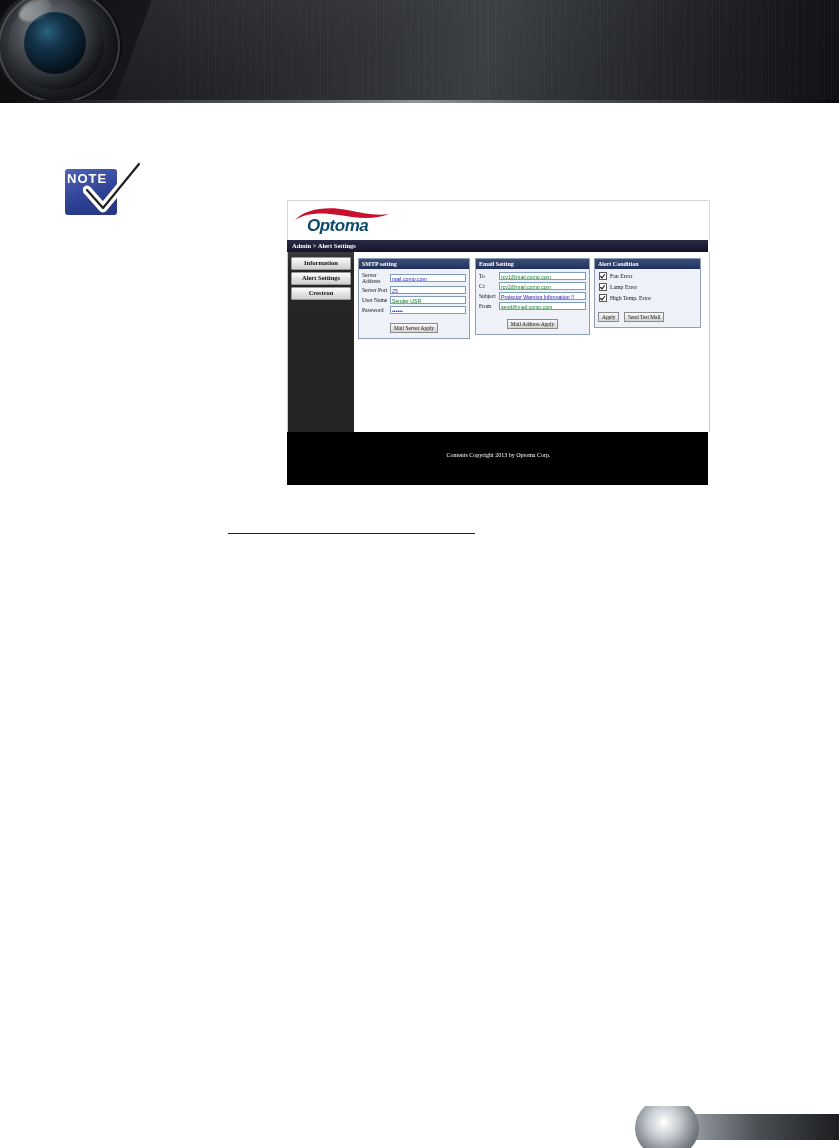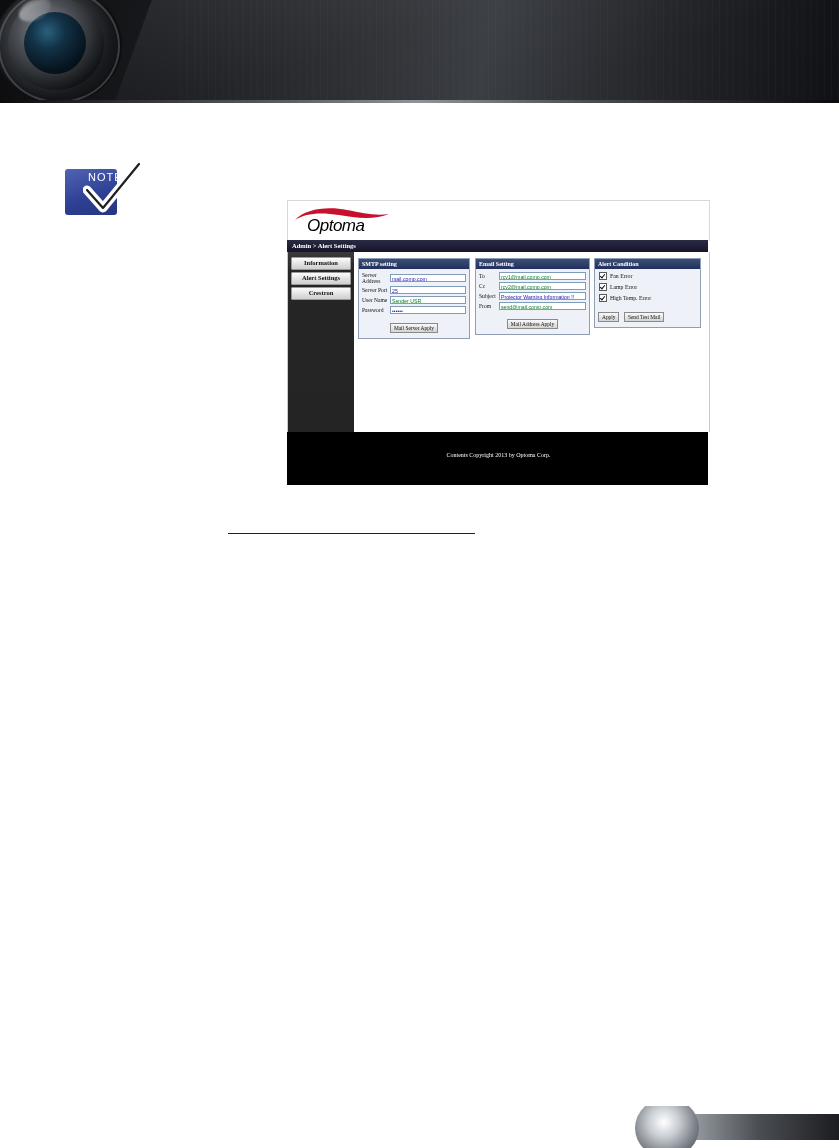--- a/index.html
+++ b/index.html
@@ -97,24 +97,24 @@
   .note-badge {
     position: absolute;
     left: 0; top: 9px;
     width: 52px; height: 46px;
     background: #3a4fa0;
     background: linear-gradient(160deg, #5063b4 0%, #2d3f92 60%, #25357f 100%);
     border-radius: 3px;
   }
   .note-badge-label {
     position: absolute;
-    left: 23px; top: 2px;
+    left: 2px; top: 2px;
     font-family: "Liberation Sans", sans-serif;
-    font-size: 11px;
-    font-weight: normal;
+    font-size: 13px;
+    font-weight: bold;
     color: #ffffff;
     letter-spacing: 1px;
   }
   .note-check {
     position: absolute;
     left: 18px; top: 0px;
     width: 62px; height: 56px;
   }
 
   
@@ -142,23 +142,23 @@
   .logo-swoosh {
     position: absolute;
     left: 0px; top: 0px;
     width: 98px; height: 18px;
   }
   .logo-text {
     position: absolute;
     left: 14px; top: 9px;
     font-family: "Liberation Sans", sans-serif;
     font-size: 17px;
-    font-weight: normal;
+    font-weight: bold;
     font-style: italic;
-    color: #000000;
+    color: #0c4a6e;
     letter-spacing: -0.5px;
   }
 
   .shot-titlebar {
     position: absolute;
     left: 0; top: 40px;
     width: 421px; height: 12px;
     background: #1b1b2e;
     background: linear-gradient(180deg, #2a2a44 0%, #14142a 100%);
     color: #ffffff;

